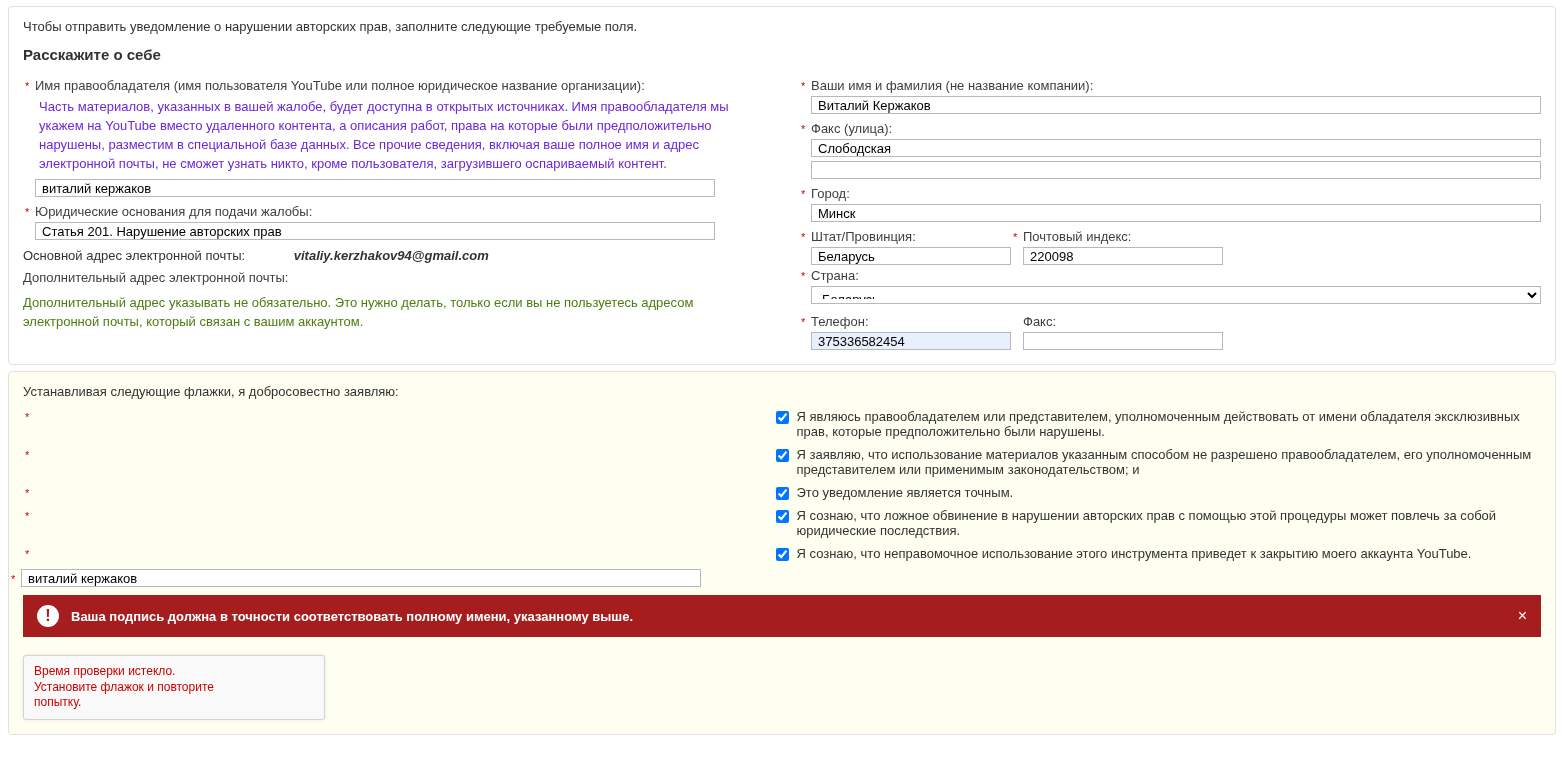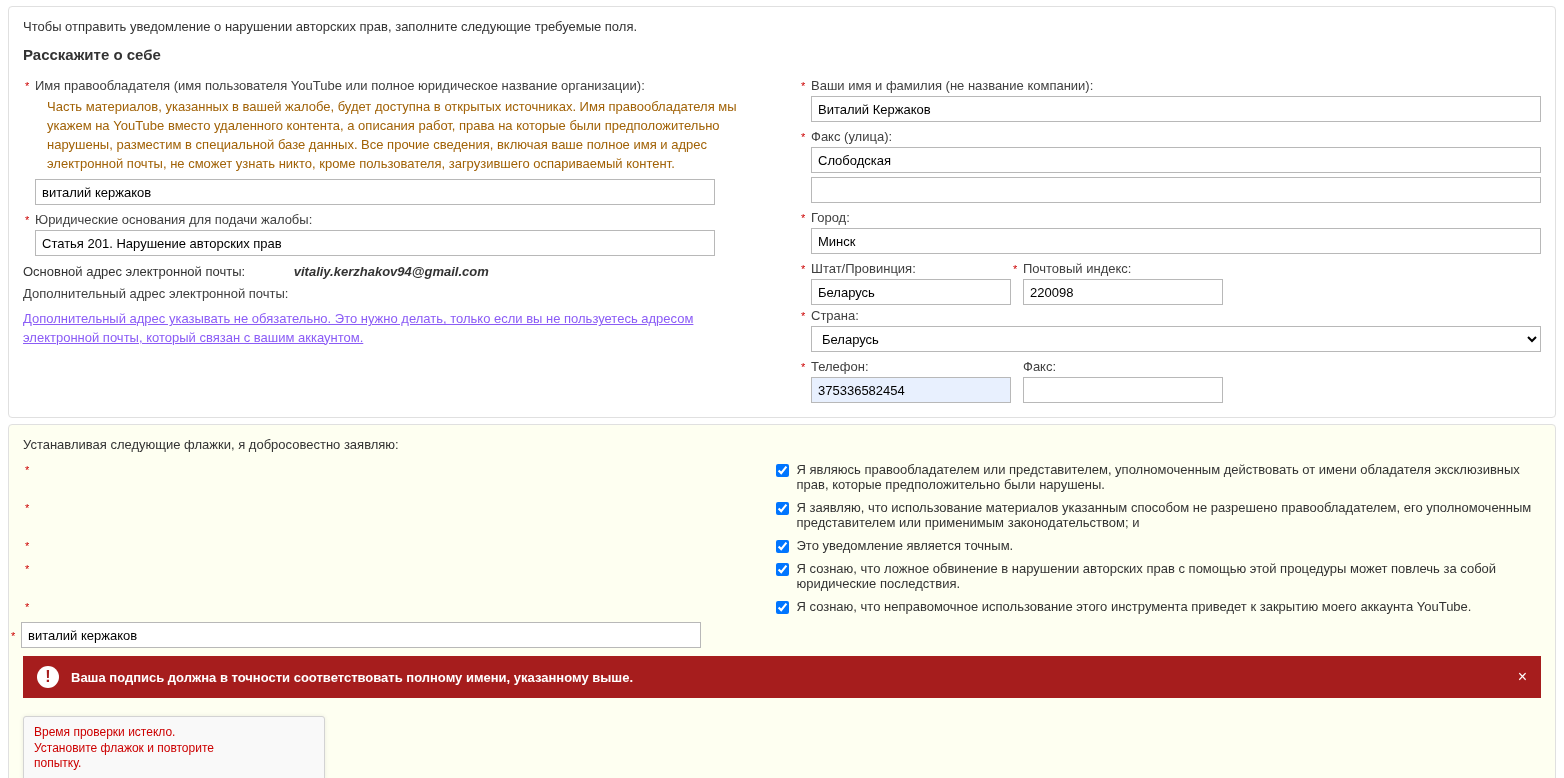--- a/index.html
+++ b/index.html
@@ -57,39 +57,38 @@
 }
 label {
   color: #404040;
 }
 input[type="text"], select {
   width: 100%;
   border: 1px solid #b8b8b8;
   padding: 4px 6px;
   font-size: 13px;
   font-family: inherit;
-  height: 26px;
+  height: 18px;
   background: #fff;
 }
 .narrow-input { max-width: 680px; }
 .warn-text {
-  color: #a16207;
+  color: #6d28d9;
   line-height: 1.45;
-  margin: 2px 0 6px 12px;
+  margin: 2px 0 6px 4px;
 }
 .static-line {
   color: #333;
   padding: 4px 0;
 }
 .static-line em { font-style: italic; font-weight: bold; margin-left: 45px; }
 .help-text {
-  color: #8b5cf6;
+  color: #4d7c0f;
   padding-top: 6px;
   line-height: 1.4;
-  text-decoration: underline;
 }
 .row-2 { display: flex; gap: 12px; }
 .row-2 > div { flex: 1; }
 .row-2 > div.narrow { flex: 0 0 200px; }
 select {
   appearance: menulist;
   background: #fff;
 }
 input.phone-active {
   background: #e8f0fe;

